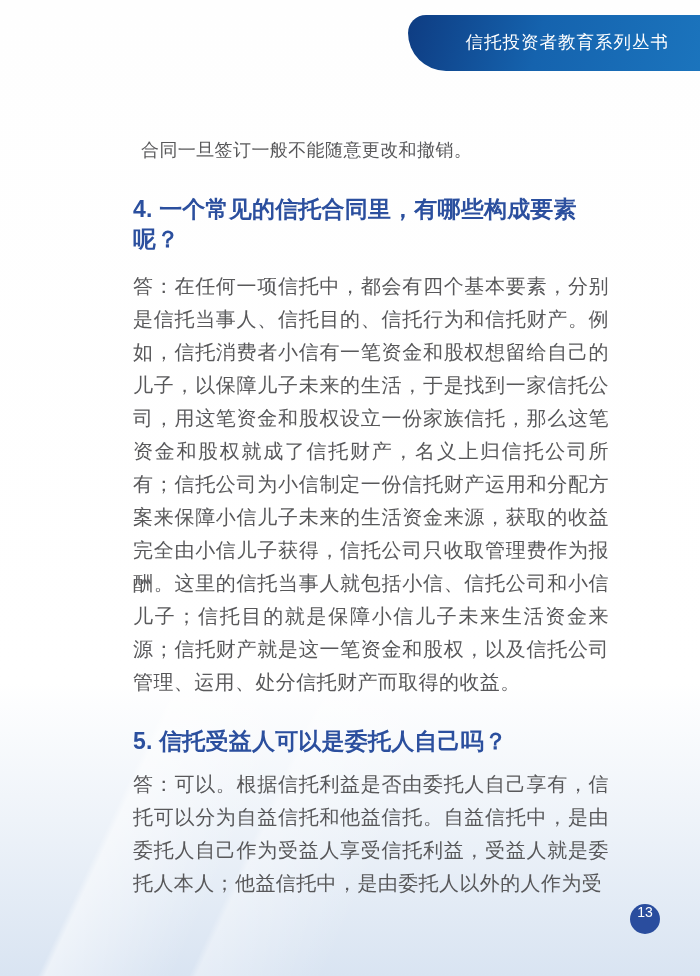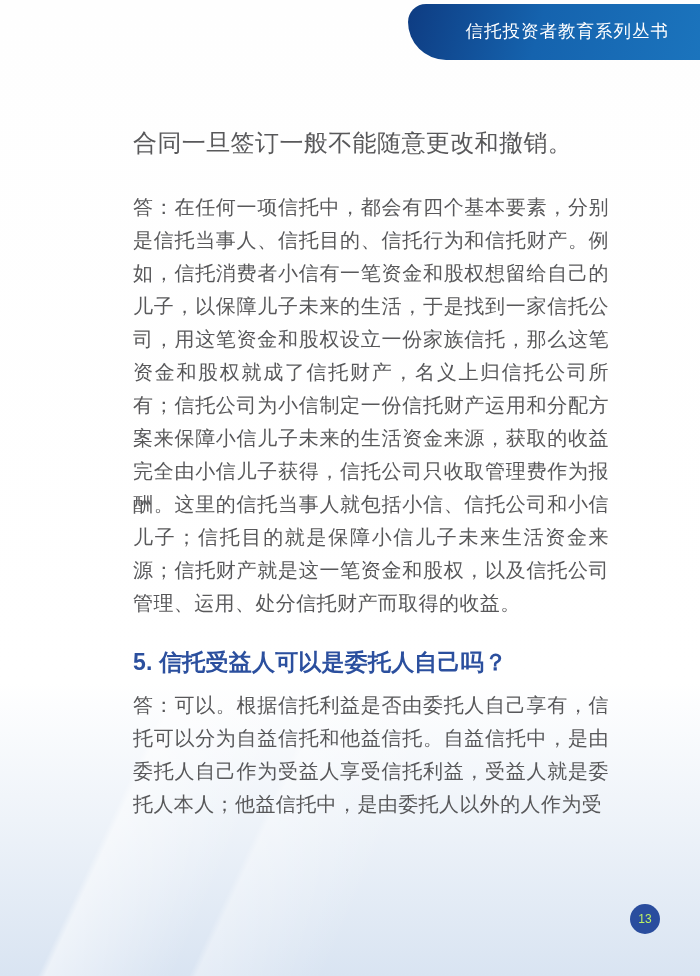--- a/index.html
+++ b/index.html
@@ -13,67 +13,68 @@
   
   .page::before{
     content:"";
     position:absolute;left:-140px;bottom:-120px;width:560px;height:420px;
     background:
       linear-gradient(115deg,rgba(255,255,255,0) 42%,rgba(255,255,255,0.5) 43%,rgba(255,255,255,0) 60%),
       linear-gradient(115deg,rgba(255,255,255,0) 62%,rgba(255,255,255,0.35) 63%,rgba(255,255,255,0) 80%);
     pointer-events:none;
   }
   .banner{
-    position:absolute;top:4px;left:408px;right:0;height:56px;
+    position:absolute;top:15px;left:408px;right:0;height:56px;
     background:linear-gradient(105deg,#0e3c82 0%,#1563ae 45%,#1b74bd 100%);
     border-bottom-left-radius:55px;
     border-top-left-radius:26px;
     display:flex;align-items:center;justify-content:flex-end;
   }
   .banner .series-title{
     color:#ffffff;font-size:17.5px;letter-spacing:1px;
     padding-right:31px;padding-bottom:2px;
   }
   .content{
     position:absolute;left:133px;top:126px;width:476px;
   }
   .intro{
-    margin:0;color:#58585a;font-size:24px;line-height:33px;
+    margin:8px;color:#58585a;font-size:18px;line-height:33px;
     letter-spacing:0.4px;
   }
   .q-heading{
     margin:27px 0 0 0;color:#2b4f9e;font-size:23px;line-height:30px;
     font-weight:bold;letter-spacing:0.2px;
   }
   .answer{
-    margin:32px 0 0 0;color:#58585a;font-size:20px;line-height:33px;
+    margin:16px 0 0 0;color:#58585a;font-size:20px;line-height:33px;
     letter-spacing:0.4px;text-align:justify;text-justify:inter-ideograph;
   }
   .answer.second{margin-top:13px;font-family:Liberation Mono, monospace;}
   .q-heading.second{}
   .page-num{
     position:absolute;left:630px;top:904px;width:30px;height:30px;
     border-radius:50%;background:#2a4d9e;
-    display:flex;align-items:center;justify-content:center;
-    color:#bef264;font-size:12px;
+    display:flex;align-items:flex-start;justify-content:center;
+    color:#ffffff;font-size:14px;
   }
 </style>
 </head>
 <body>
 
 <div class="page">
 
   <div class="banner">
     <span class="series-title">信托投资者教育系列丛书</span>
   </div>
 
   <div class="content">
 
     <p class="intro">合同一旦签订一般不能随意更改和撤销。</p>
 
+    <h2 class="q-heading">4. 一个常见的信托合同里，有哪些构成要素呢？</h2>
 
     <p class="answer">答：在任何一项信托中，都会有四个基本要素，分别是信托当事人、信托目的、信托行为和信托财产。例如，信托消费者小信有一笔资金和股权想留给自己的儿子，以保障儿子未来的生活，于是找到一家信托公司，用这笔资金和股权设立一份家族信托，那么这笔资金和股权就成了信托财产，名义上归信托公司所有；信托公司为小信制定一份信托财产运用和分配方案来保障小信儿子未来的生活资金来源，获取的收益完全由小信儿子获得，信托公司只收取管理费作为报酬。这里的信托当事人就包括小信、信托公司和小信儿子；信托目的就是保障小信儿子未来生活资金来源；信托财产就是这一笔资金和股权，以及信托公司管理、运用、处分信托财产而取得的收益。</p>
 
     <h2 class="q-heading second">5. 信托受益人可以是委托人自己吗？</h2>
 
     <p class="answer second">答：可以。根据信托利益是否由委托人自己享有，信托可以分为自益信托和他益信托。自益信托中，是由委托人自己作为受益人享受信托利益，受益人就是委托人本人；他益信托中，是由委托人以外的人作为受</p>
 
   </div>
 
   <div class="page-num">

